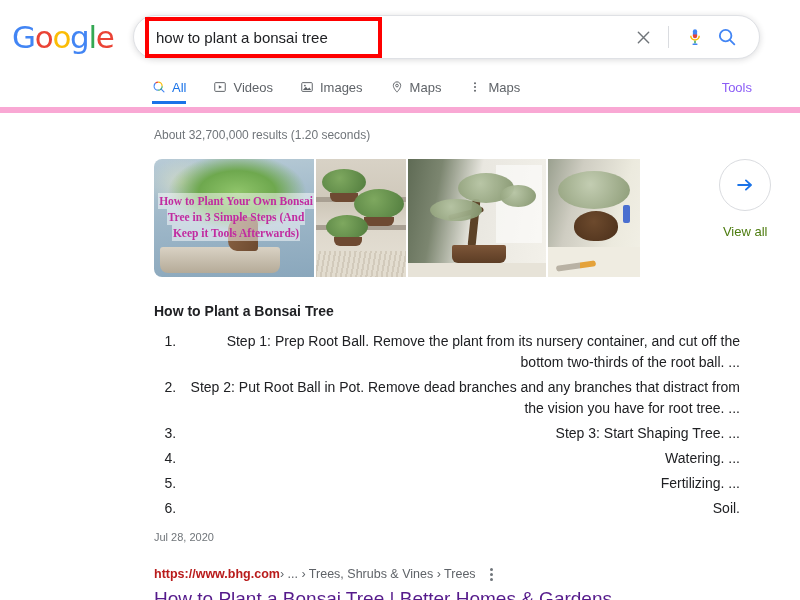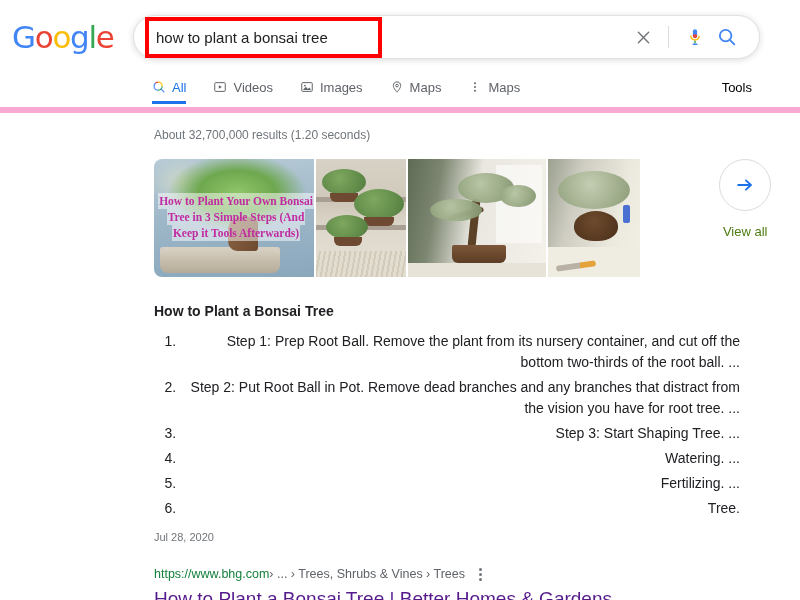--- a/index.html
+++ b/index.html
@@ -120,21 +120,21 @@
     position: absolute;
     left: 0; right: 13px; bottom: 0;
     height: 3px;
     background: #1a73e8;
   }
   .tab-icon { display: flex; align-items: center; }
   .tools-btn {
     margin-left: auto;
     margin-right: 48px;
     font-size: 13px;
-    color: #000000;
+    color: #8b5cf6;
     height: 34px;
     display: flex; align-items: center;
     cursor: pointer;
   }
 
   
   .main { position: relative; width: 800px; padding-left: 154px; }
 
   .results-count {
     font-size: 12px;
@@ -359,21 +359,21 @@
 
   
   .result { margin-top: 22px; }
   .result-url-row {
     display: flex;
     align-items: center;
     font-size: 12.5px;
     color: #202124;
     line-height: 18px;
   }
-  .result-url { color: #15803d; }
+  .result-url { color: #b91c1c; font-weight: bold; }
   .result-crumb { color: #5f6368; text-align: right; }
   .result-kebab {
     margin-left: 10px;
     display: flex; flex-direction: column; gap: 2px;
     cursor: pointer;
     padding: 2px 4px;
   }
   .result-kebab i {
     width: 3px; height: 3px; border-radius: 50%;
     background: #70757a; display: block;
@@ -550,21 +550,21 @@
   </div>
 
   <div class="answer-title">How to Plant a Bonsai Tree</div>
 
   <ol class="steps">
     <li>Step 1: Prep Root Ball. Remove the plant from its nursery container, and cut off the bottom two-thirds of the root ball. ...</li>
     <li>Step 2: Put Root Ball in Pot. Remove dead branches and any branches that distract from the vision you have for root tree. ...</li>
     <li>Step 3: Start Shaping Tree. ...</li>
     <li>Watering. ...</li>
     <li>Fertilizing. ...</li>
-    <li>Tree.</li>
+    <li>Soil.</li>
   </ol>
 
   <div class="answer-date">Jul 28, 2020</div>
 
   <div class="result">
     <div class="result-url-row">
       <span class="result-url">https://www.bhg.com</span>
       <span class="result-crumb"> › ... › Trees, Shrubs &amp; Vines › Trees</span>
       <span class="result-kebab">
         <i></i>

